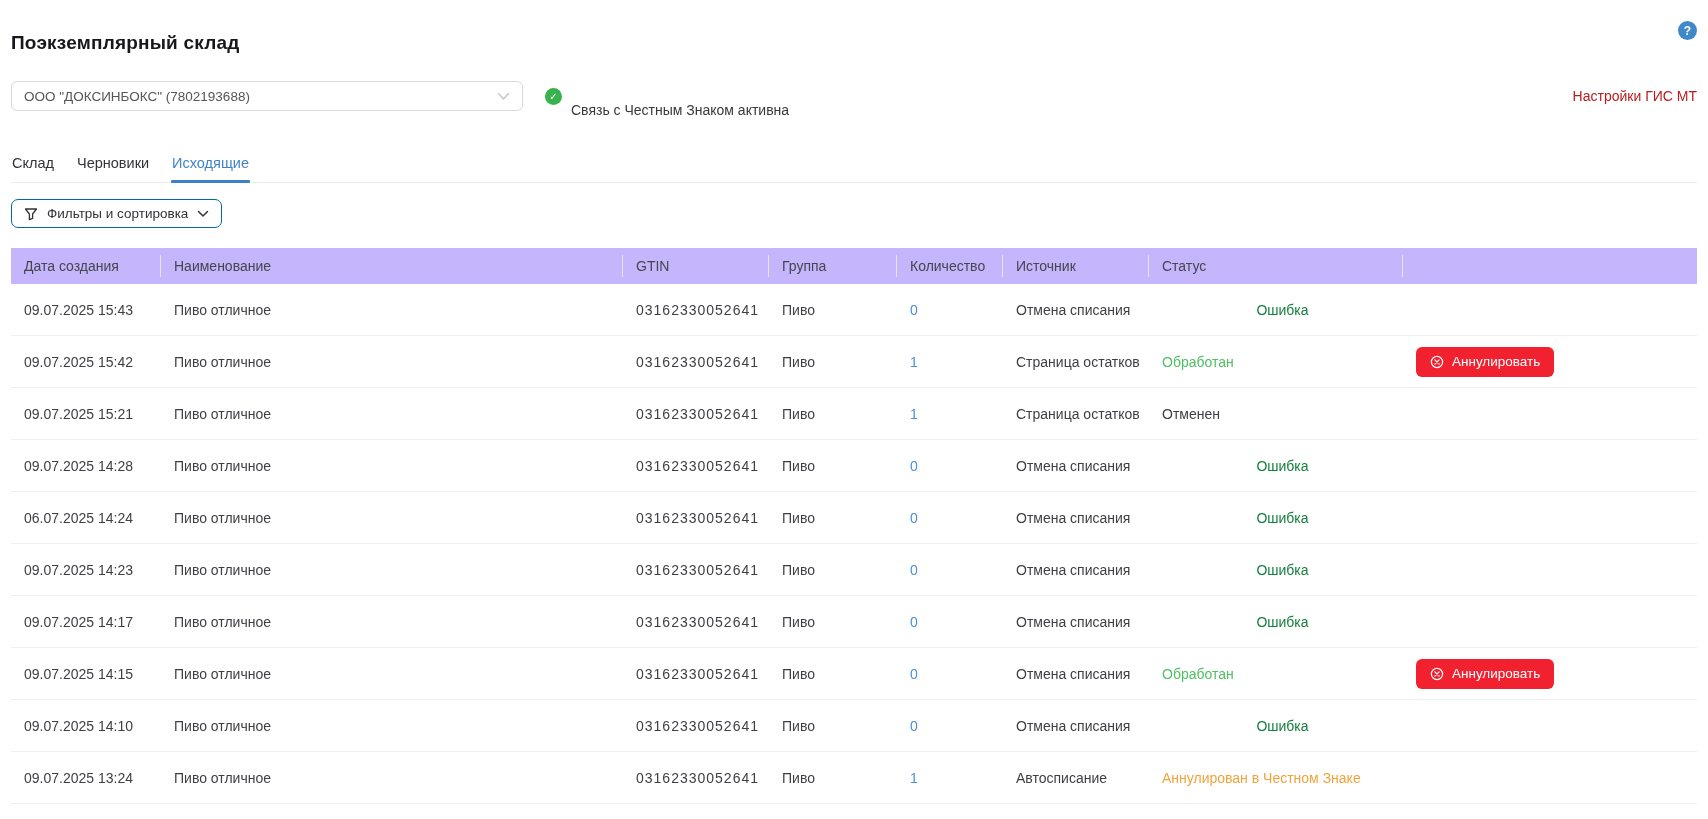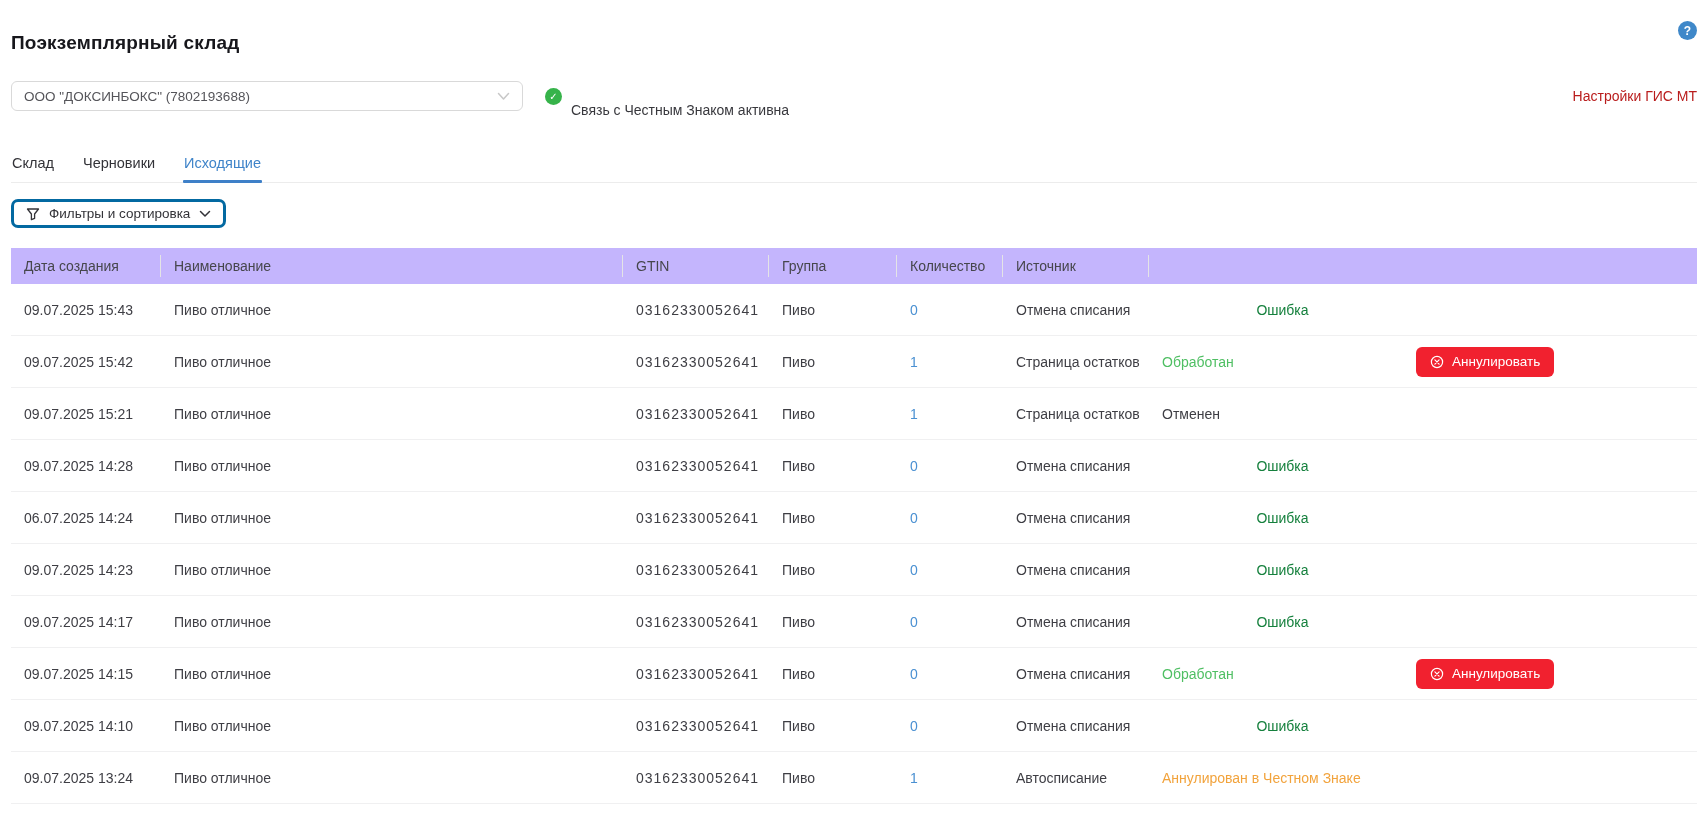--- a/index.html
+++ b/index.html
@@ -32,31 +32,31 @@
   .conn-status { display: flex; align-items: center; margin-left: 22px; }
   .check-circle {
     width: 17px; height: 17px; border-radius: 50%; background: #36b34a;
     color: #fff; font-size: 10px; font-weight: 700;
     display: flex; align-items: center; justify-content: center;
   }
   .conn-label { font-size: 14px; color: #38383d; margin-left: 9px; margin-top: 28px; }
   .settings-link { margin-left: auto; font-size: 14px; color: #b91c1c; text-decoration: none; cursor: pointer; }
 
   
-  .tabs { margin-top: 37px; display: flex; gap: 27px; border-bottom: 1px solid #ececec; }
+  .tabs { margin-top: 37px; display: flex; gap: 21px; border-bottom: 1px solid #ececec; }
   .tab { font-size: 14.5px; color: #333338; padding: 0 1px 11px 1px; cursor: pointer; position: relative; }
   .tab.active { color: #3f84c9; }
   .tab.active::after {
     content: ""; position: absolute; left: 0; right: 0; bottom: -1px; height: 3px;
     background: #3e80c8; border-radius: 1px;
   }
 
   
   .filter-btn {
-    margin-top: 16px; height: 29px; border: 3px solid #0369a1; border-radius: 7px;
+    margin-top: 16px; height: 29px; border: 1px solid #0369a1; border-radius: 7px;
     background: #fff; display: inline-flex; align-items: center; padding: 0 12px; gap: 9px;
     font-size: 13.5px; color: #333338; cursor: pointer;
   }
 
   
   .table { margin-top: 20px; width: 1686px; }
   .thead, .trow {
     display: grid;
     grid-template-columns: 150px 462px 146px 128px 106px 146px 254px minmax(0,1fr);
     align-items: center;
@@ -128,20 +128,21 @@
   </button>
 
   <div class="table">
     <div class="thead">
         <div class="hcell">Дата создания</div>
         <div class="hcell">Наименование</div>
         <div class="hcell">GTIN</div>
         <div class="hcell">Группа</div>
         <div class="hcell">Количество</div>
         <div class="hcell">Источник</div>
+        <div class="hcell">Статус</div>
         <div class="hcell"></div>
       </div>
     <div>
         <div class="trow">
           <div class="cell c-date">09.07.2025 15:43</div>
           <div class="cell c-name">Пиво отличное</div>
           <div class="cell c-gtin">03162330052641</div>
           <div class="cell c-group">Пиво</div>
           <div class="cell c-qty"><a class="qty-link">0</a></div>
           <div class="cell c-source">Отмена списания</div>

